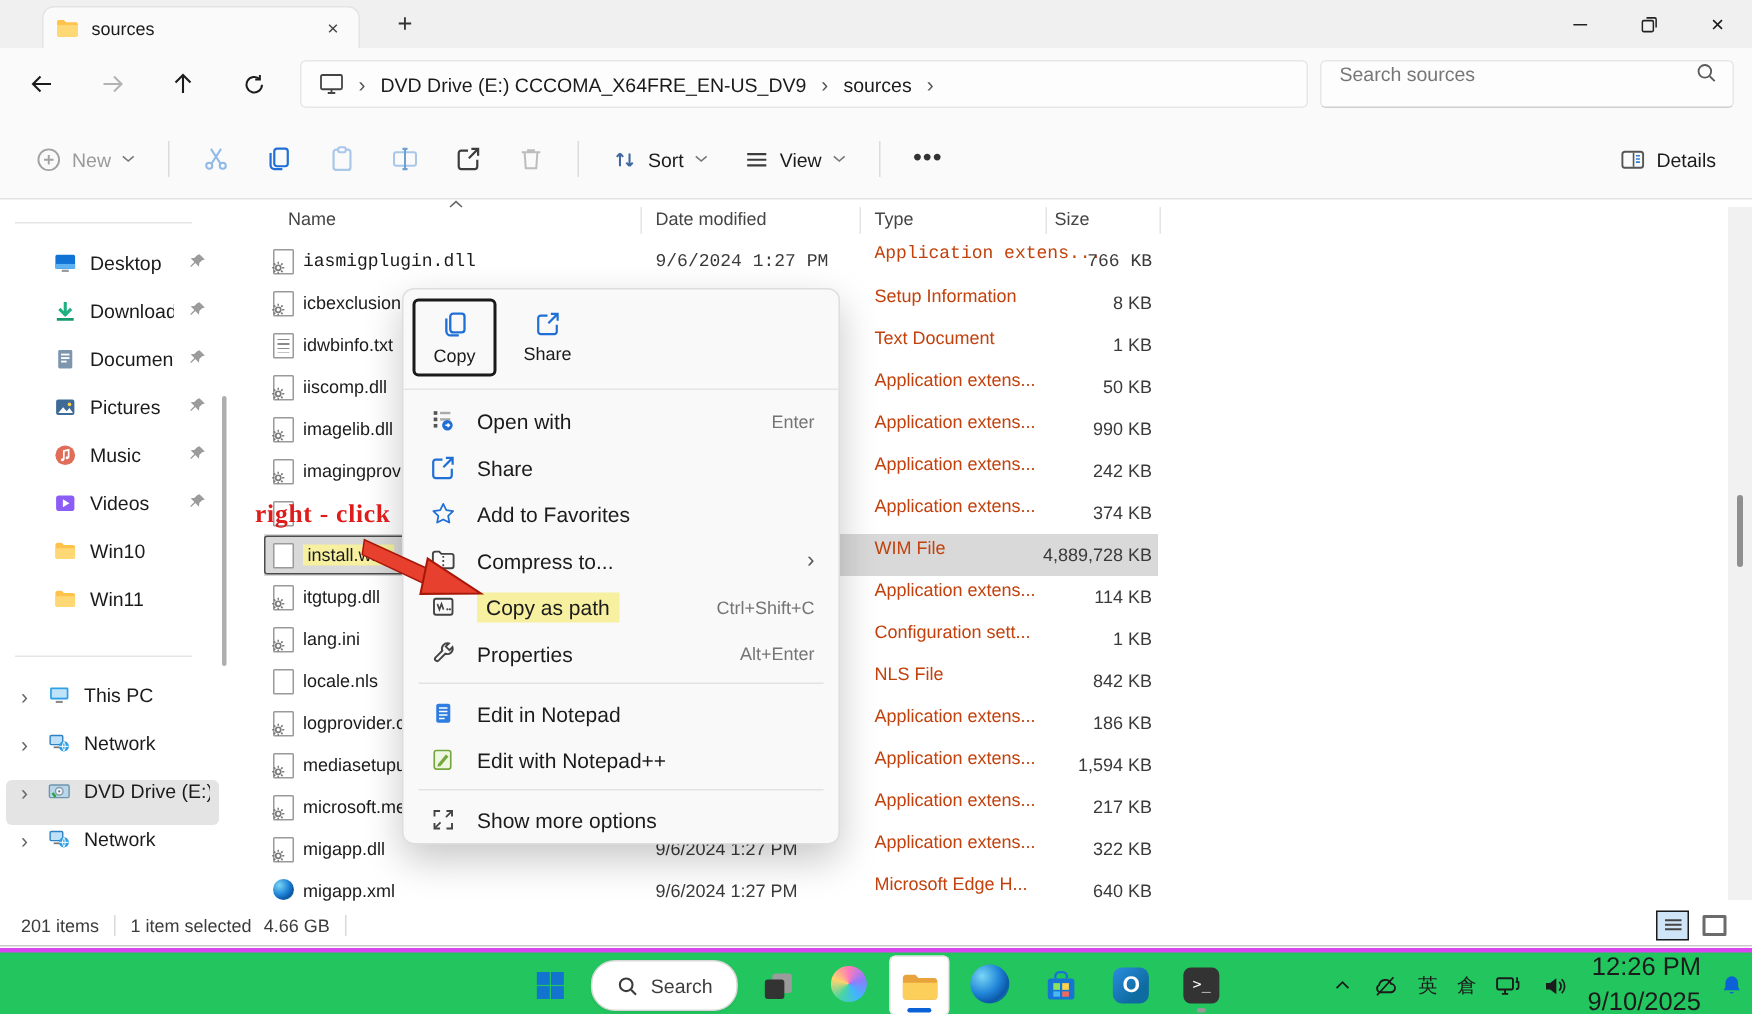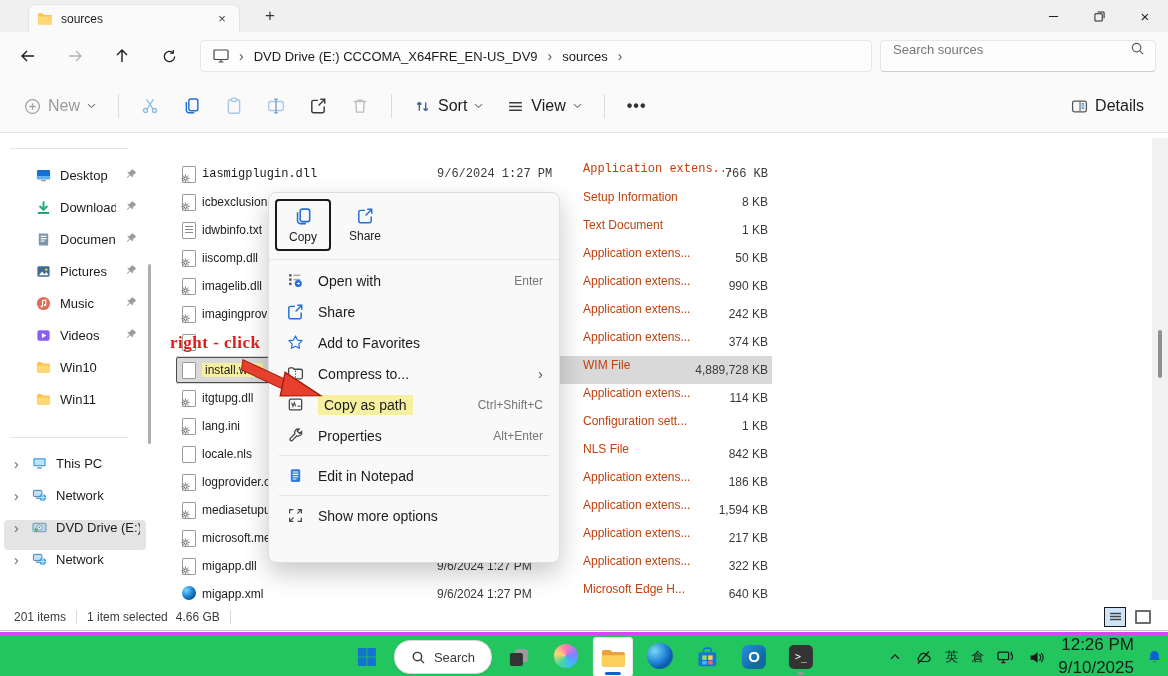--- a/index.html
+++ b/index.html
@@ -22,21 +22,21 @@
   .breadcrumb{position:absolute;left:200px;top:8px;width:672px;height:32px;background:#fdfdfd;border:1px solid #e7e7e7;
     border-radius:4px;display:flex;align-items:center;gap:10px;padding:0 12px;box-sizing:border-box;font-size:13px}
   .bc-chev{color:#555;font-size:14px}
   .searchbox{position:absolute;left:880px;top:8px;width:276px;height:32px;background:#fdfdfd;border:1px solid #e7e7e7;
     border-bottom:1px solid #cfcfcf;border-radius:4px;display:flex;align-items:flex-start;padding:0 10px;box-sizing:border-box}
   .searchbox input{border:none;outline:none;background:transparent;flex:1;font-family:inherit;font-size:13px;color:#333}
   .searchbox input::placeholder{color:#767676}
   
   .toolbar{position:absolute;left:0;top:80px;width:100%;height:53px;background:#fafafa;border-bottom:1px solid #e3e3e3;
     display:flex;align-items:center;padding:0 14px;box-sizing:border-box;gap:4px}
-  .tbtn{display:flex;align-items:center;gap:7px;border:none;background:transparent;font-family:inherit;font-size:16px;
+  .tbtn{display:flex;align-items:center;gap:7px;border:none;background:transparent;font-family:inherit;font-size:13px;
     color:#1b1b1b;padding:7px 10px;border-radius:4px}
   .tbtn.gray{color:#9a9a9a}
   .tbtn .chev{color:#777}
   .tb-sep{width:1px;height:24px;background:#dcdcdc;margin:0 8px}
   .tb-right{margin-left:auto}
   .dots{font-size:16px;letter-spacing:1px;color:#333;font-weight:bold}
   
   .main{position:absolute;left:0;top:134px;width:1168px;height:470px;background:#fff}
   
   .sidebar{position:absolute;left:0;top:0;width:160px;height:470px;background:#fff}
@@ -468,20 +468,35 @@
                   <circle cx="11.3" cy="10.2" r="3.6" fill="#2e9fe6"></circle>
                   <path d="M8 10.2h6.6M11.3 6.9c1.3 2.1 1.3 4.5 0 6.6M11.3 6.9c-1.3 2.1-1.3 4.5 0 6.6" fill="none" stroke="#fff" stroke-width=".7"></path>
                 </svg>
               </span>
               <span class="s-label">Network</span>
             </div>
           </div>
         <div class="side-scroll"></div>
       </div>
 
+      <div class="list-header">
+        <span class="sort-caret">
+            <svg width="10" height="6" viewBox="0 0 10 6">
+              <path d="M1 5l4-3.6L9 5" fill="none" stroke="#666" stroke-width="1.1"></path>
+            </svg>
+          </span>
+        <span class="lh" style="left:192px">Name</span>
+        <span class="lh" style="left:437px">Date modified</span>
+        <span class="lh" style="left:583px">Type</span>
+        <span class="lh" style="left:703px">Size</span>
+        <span class="lh-sepv" style="left:427px"></span>
+        <span class="lh-sepv" style="left:573px"></span>
+        <span class="lh-sepv" style="left:697px"></span>
+        <span class="lh-sepv" style="left:773px"></span>
+      </div>
 
       <div class="rows">
           <div class="frow" style="top: 0px; font-family: Liberation Mono, monospace;">
             <span class="f-ic"><span class="page"><span class="pgear">
                   <svg width="9" height="9" viewBox="0 0 8 8">
                     <circle cx="4" cy="4" r="1.5" fill="none" stroke="#7a7a7a" stroke-width="1"></circle>
                     <path d="M4 .4v1.3M4 6.3v1.3M.4 4h1.3M6.3 4h1.3M1.4 1.4l.9.9M5.7 5.7l.9.9M6.6 1.4l-.9.9M2.3 5.7l-.9.9" stroke="#7a7a7a" stroke-width=".9"></path>
                   </svg>
                 </span></span></span>
             <span class="f-name"><span>iasmigplugin.dll</span></span>
@@ -738,20 +753,29 @@
             </div>
             <div class="m-sep"></div>
             <div class="m-item">
               <span class="m-ic">
                 <svg width="15" height="17" viewBox="0 0 16 16">
                   <rect x="3" y="1.2" width="10" height="13.6" rx="1.5" fill="#2f7de1"></rect>
                   <path d="M5 4.3h6M5 6.8h6M5 9.3h6M5 11.8h4" stroke="#fff" stroke-width="1.1"></path>
                 </svg>
               </span>
               <span class="m-label">Edit in Notepad</span>
+            </div>
+            <div class="m-item">
+              <span class="m-ic">
+                <svg width="16" height="17" viewBox="0 0 16 16">
+                  <rect x="2.5" y="1.8" width="11" height="12.4" rx="1.5" fill="#eef7e2" stroke="#76a73e" stroke-width="1.1"></rect>
+                  <path d="M5 10.8l5.3-6.3 1.7 1.4-5.3 6.3-2.1.4z" fill="#76a73e"></path>
+                </svg>
+              </span>
+              <span class="m-label">Edit with Notepad++</span>
             </div>
             <div class="m-sep"></div>
             <div class="m-item">
               <span class="m-ic">
                 <svg width="17" height="17" viewBox="0 0 16 16">
                   <path d="M2.5 6V2.5H6M10 2.5h3.5V6M13.5 10v3.5H10M6 13.5H2.5V10" fill="none" stroke="#444" stroke-width="1.2"></path>
                   <path d="M6.3 9.7 3 13M9.7 6.3 13 3" stroke="#444" stroke-width="1.1"></path>
                 </svg>
               </span>
               <span class="m-label">Show more options</span>

